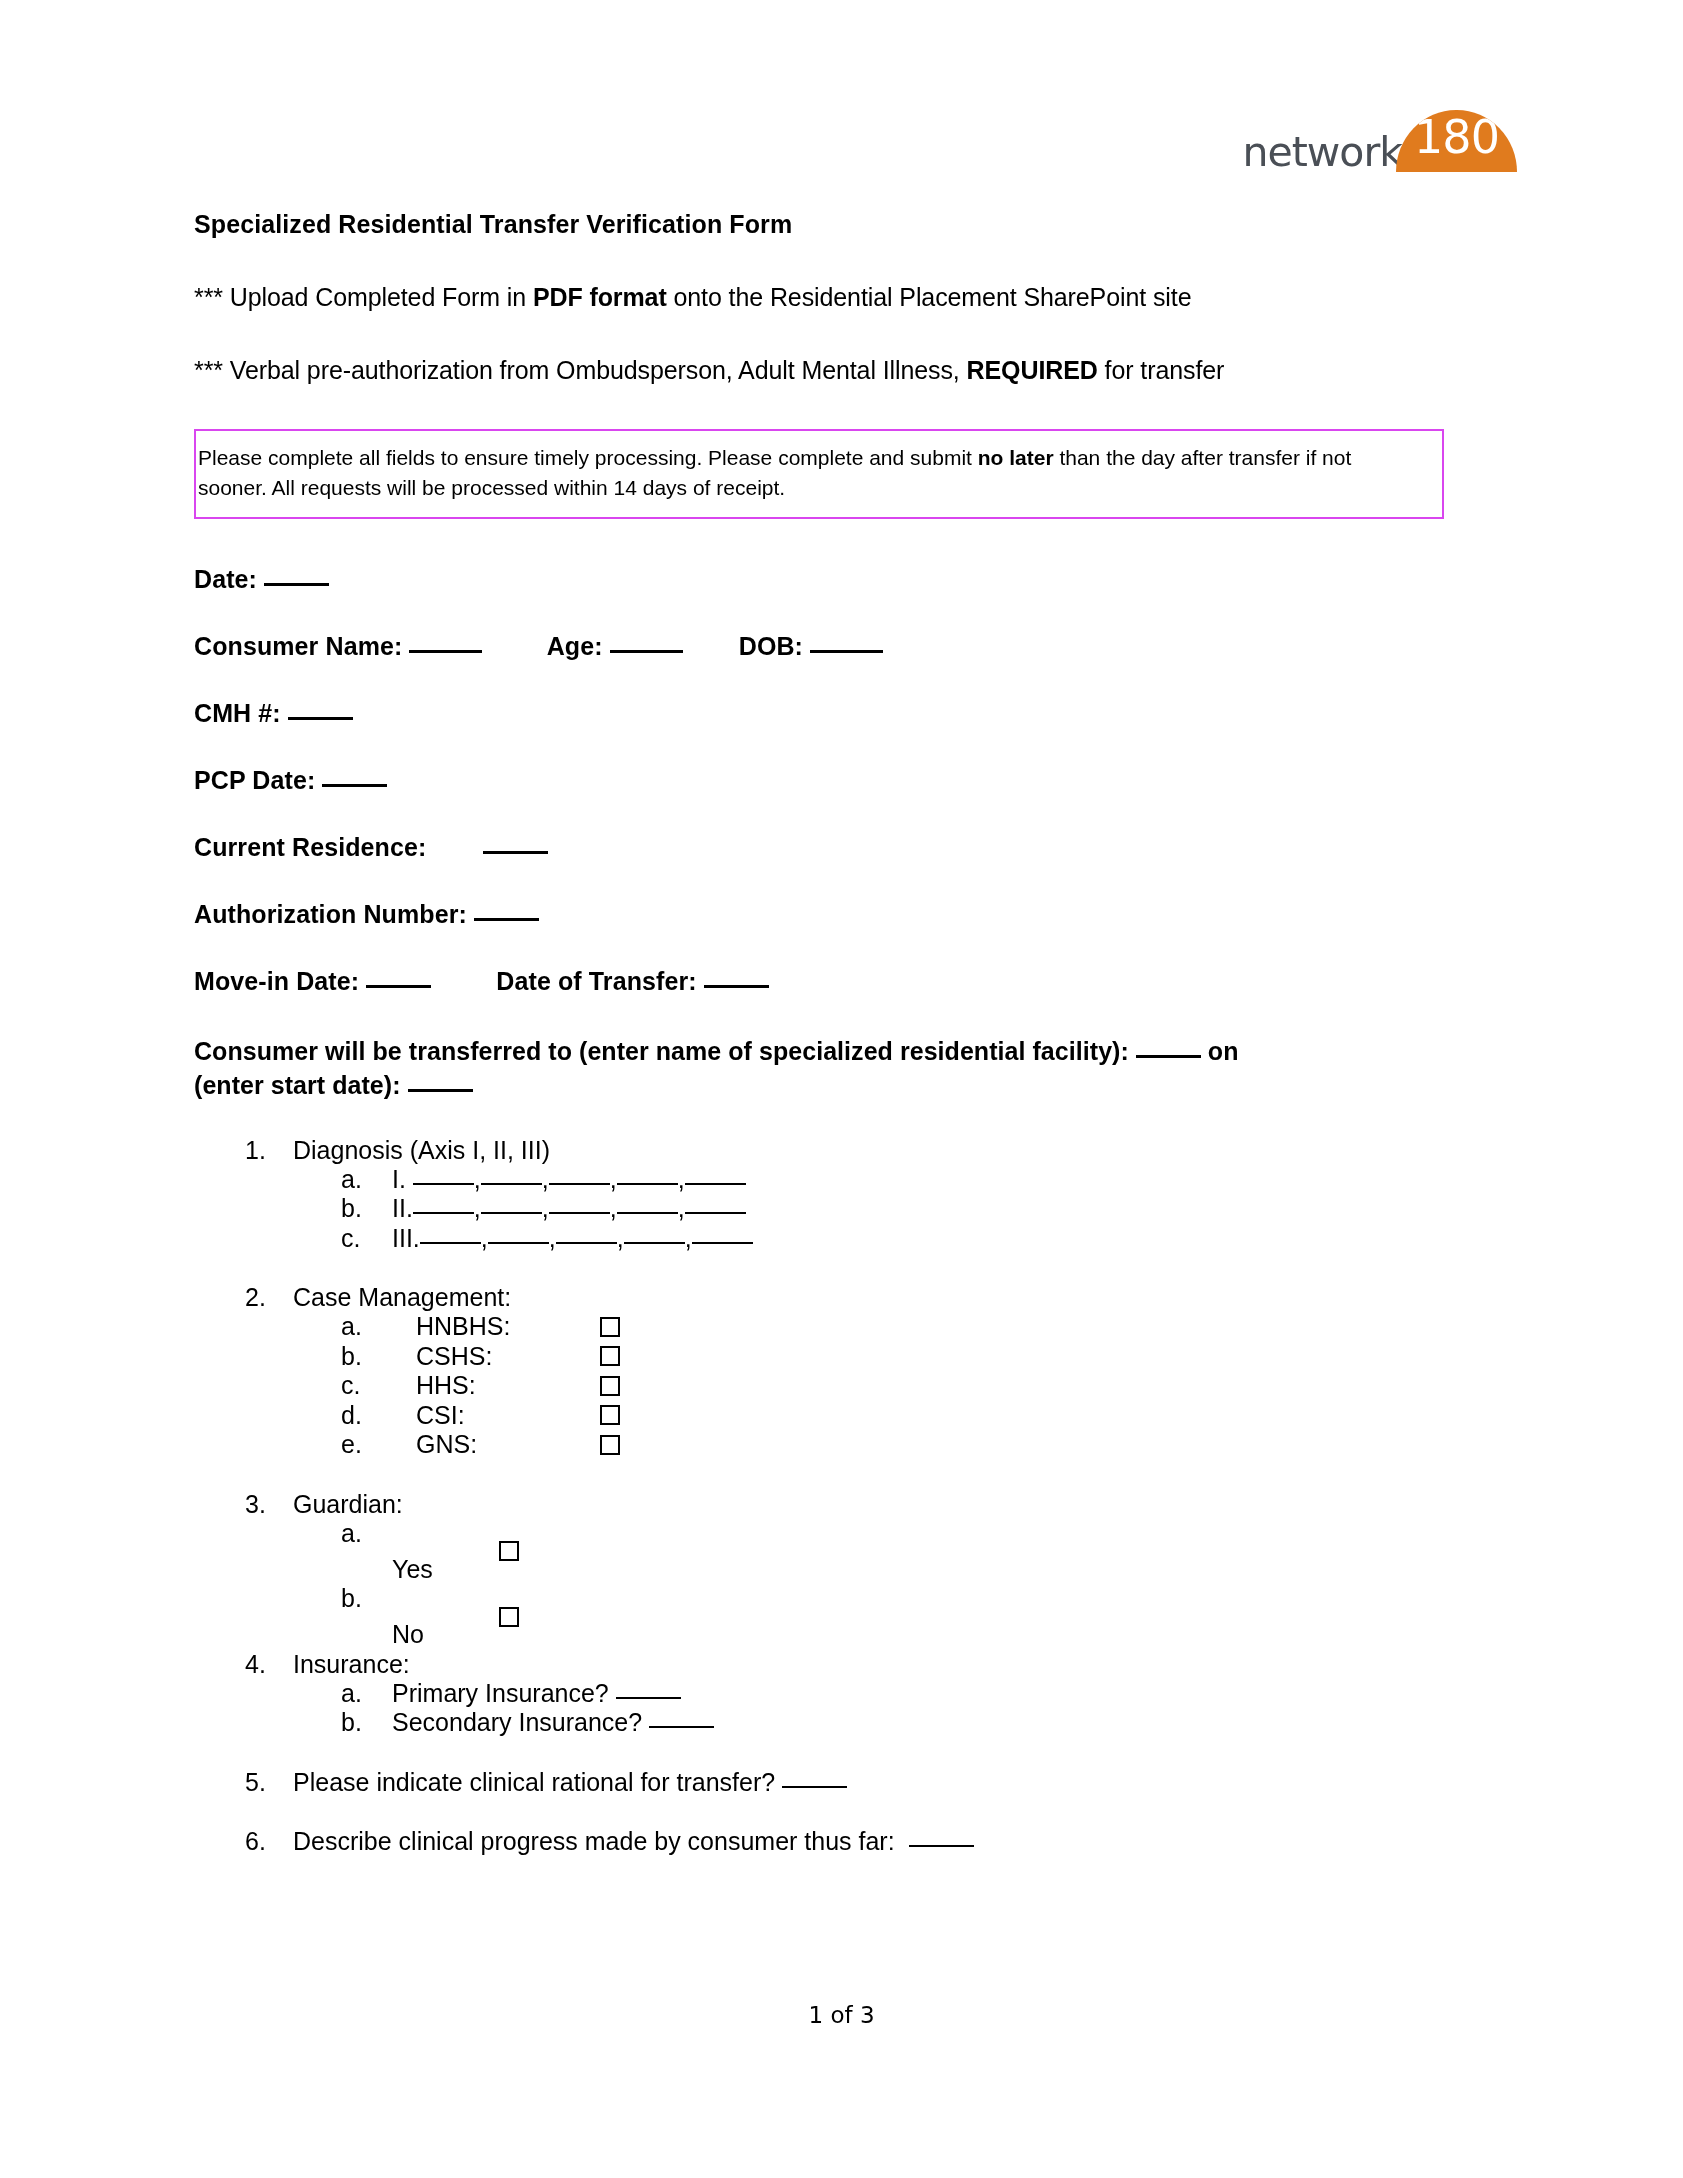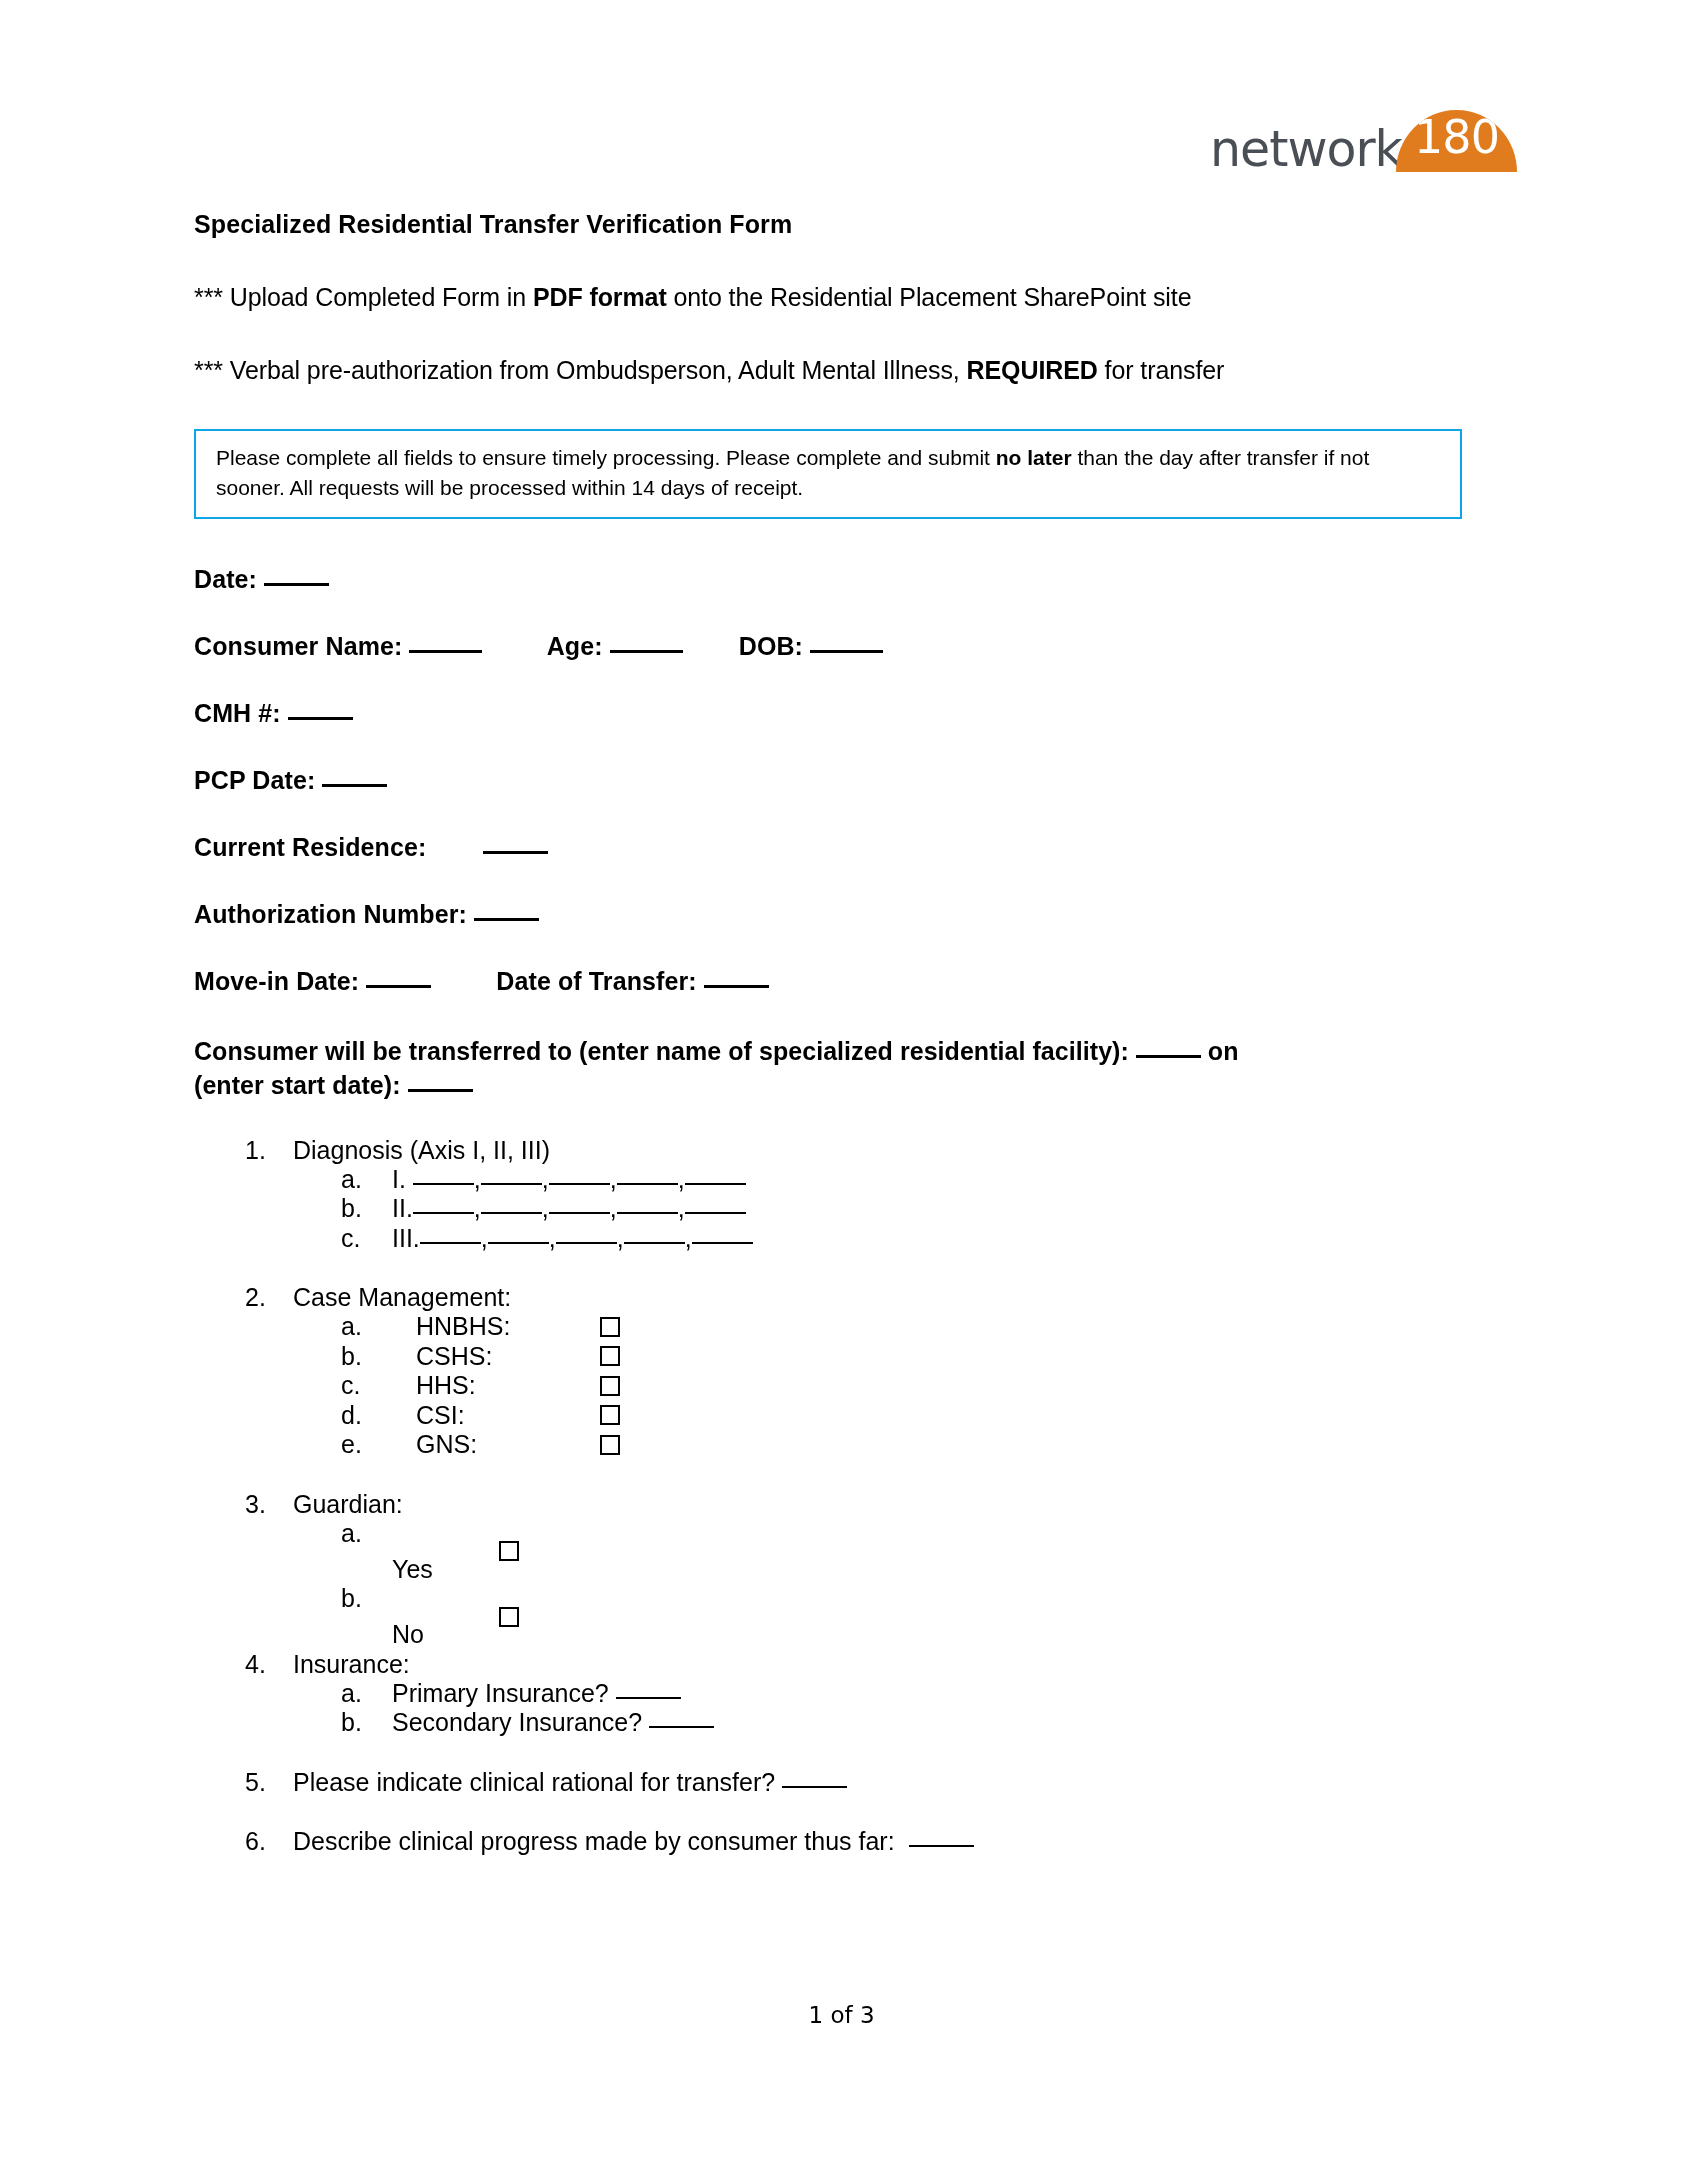--- a/index.html
+++ b/index.html
@@ -27,21 +27,21 @@
   .logo {
     position: absolute;
     right: 166px;
     top: 95px;
     height: 77px;
     display: flex;
     align-items: flex-end;
   }
   .logo-word {
     font-family: "DejaVu Sans", sans-serif;
-    font-size: 49px;
+    font-size: 41px;
     letter-spacing: -1px;
     color: #4a4f56;
     line-height: 0.92;
     font-weight: 400;
   }
   .logo-dome {
     position: relative;
     width: 121px;
     height: 62px;
     margin-left: -6px;
@@ -80,22 +80,22 @@
     font-size: 25px;
     font-weight: normal;
     margin: 0 0 44px 0;
     letter-spacing: -0.1px;
     white-space: nowrap;
   }
   .para b { font-weight: bold; }
 
   
   .notebox {
-    border: 2px solid #0ea5e9;
-    padding: 12px 18px 14px 20px;
+    border: 2px solid #d946ef;
+    padding: 12px 18px 14px 2px;
     margin: 0 0 46px 0;
     width: 1226px;
     box-sizing: content-box;
   }
   .notebox p {
     margin: 0;
     font-size: 21px;
     line-height: 1.42;
   }
   .notebox b { font-weight: bold; }

